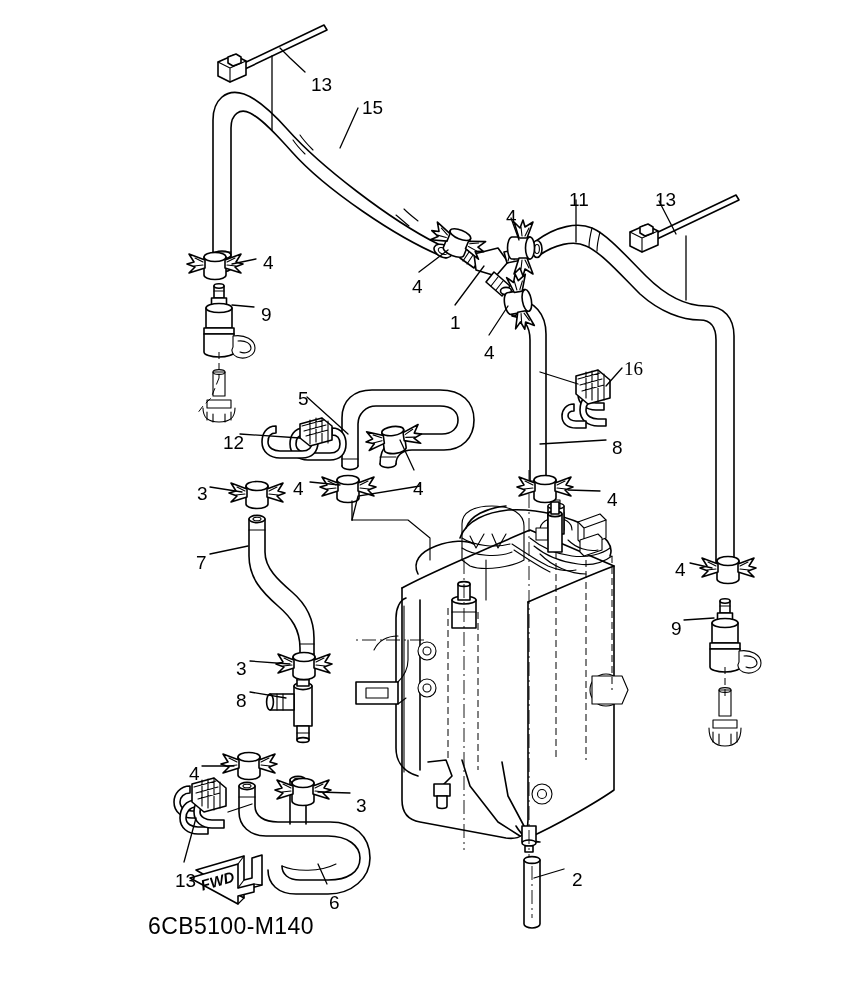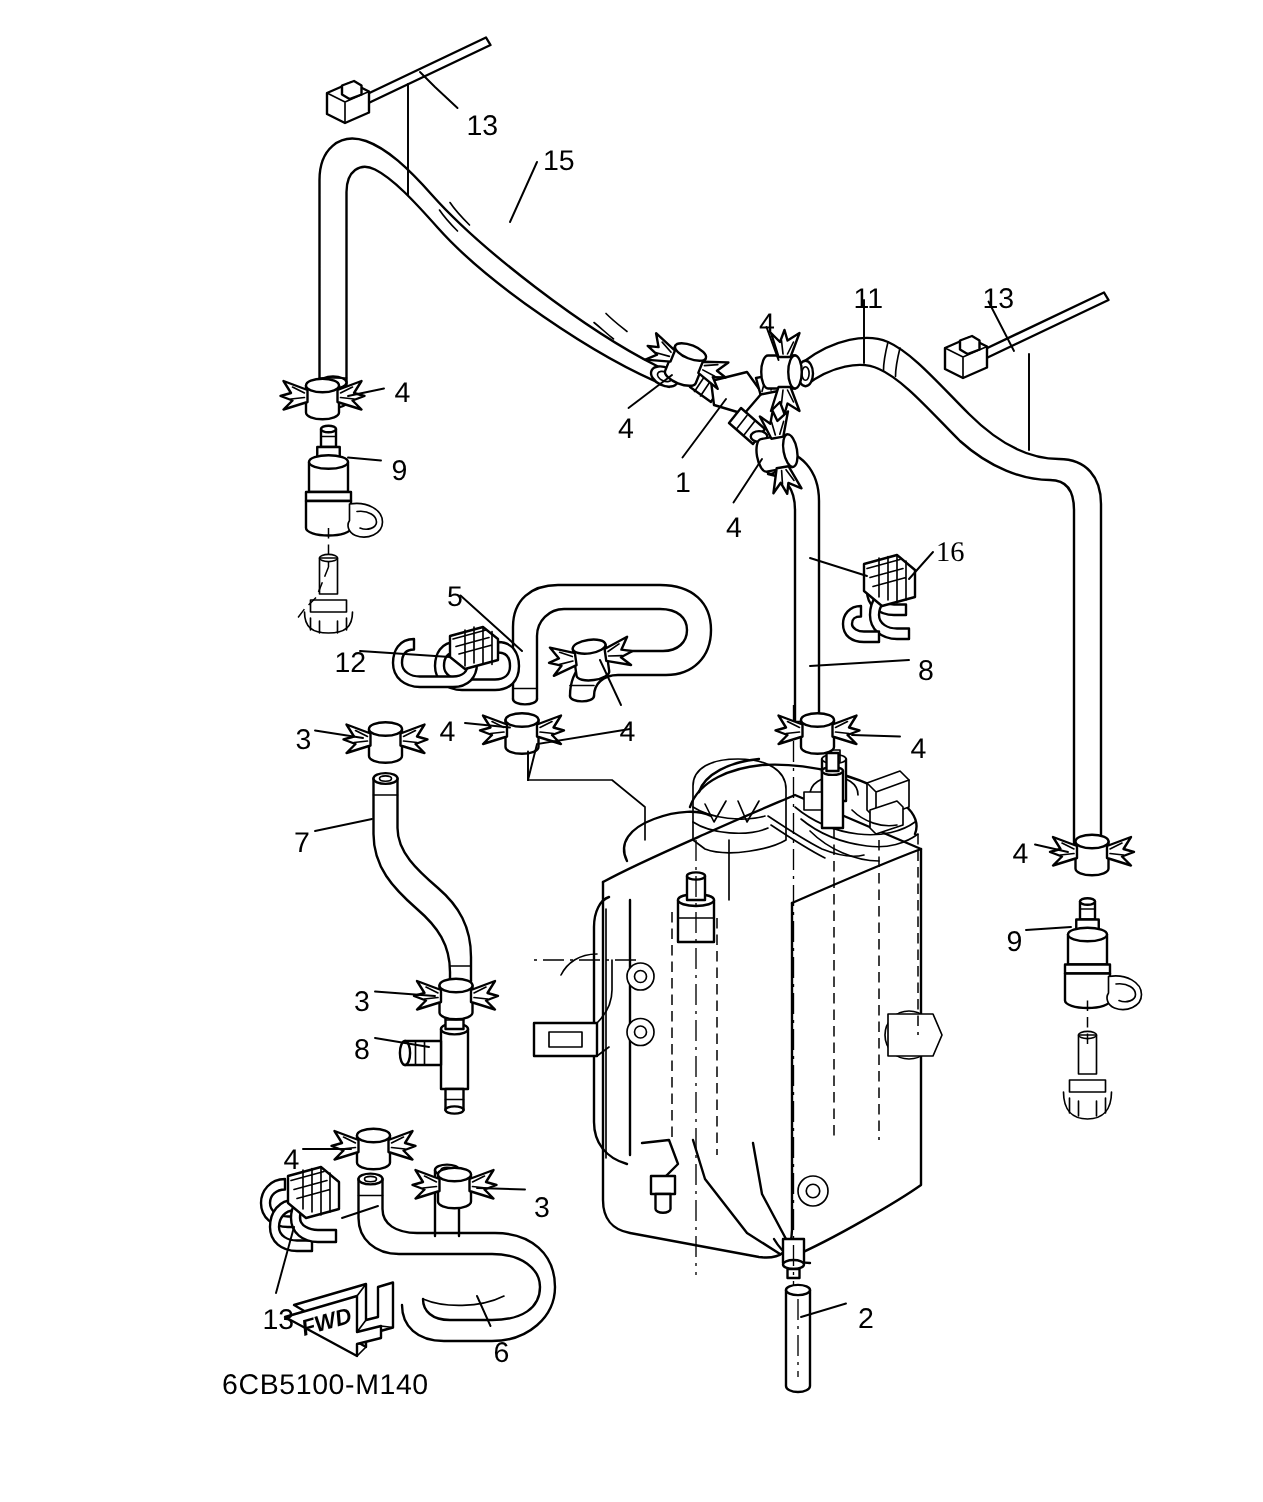--- a/index.html
+++ b/index.html
@@ -13,21 +13,21 @@
     position:absolute;
     font-family:"Liberation Sans", sans-serif;
     font-size:19px;
     color:#000;
     line-height:1;
     white-space:nowrap;
     user-select:none;
   }
   #partno{
     position:absolute;left:148px;top:913px;
-    font-size:19px;letter-spacing:.4px;color:#000;
+    font-size:23px;letter-spacing:.4px;color:#000;
     font-family:"Liberation Sans", sans-serif;
   }
 </style>
 </head>
 <body>
 
 <div id="sheet">
 
   <svg class="layer" viewBox="0 0 842 1001">
     <defs>

